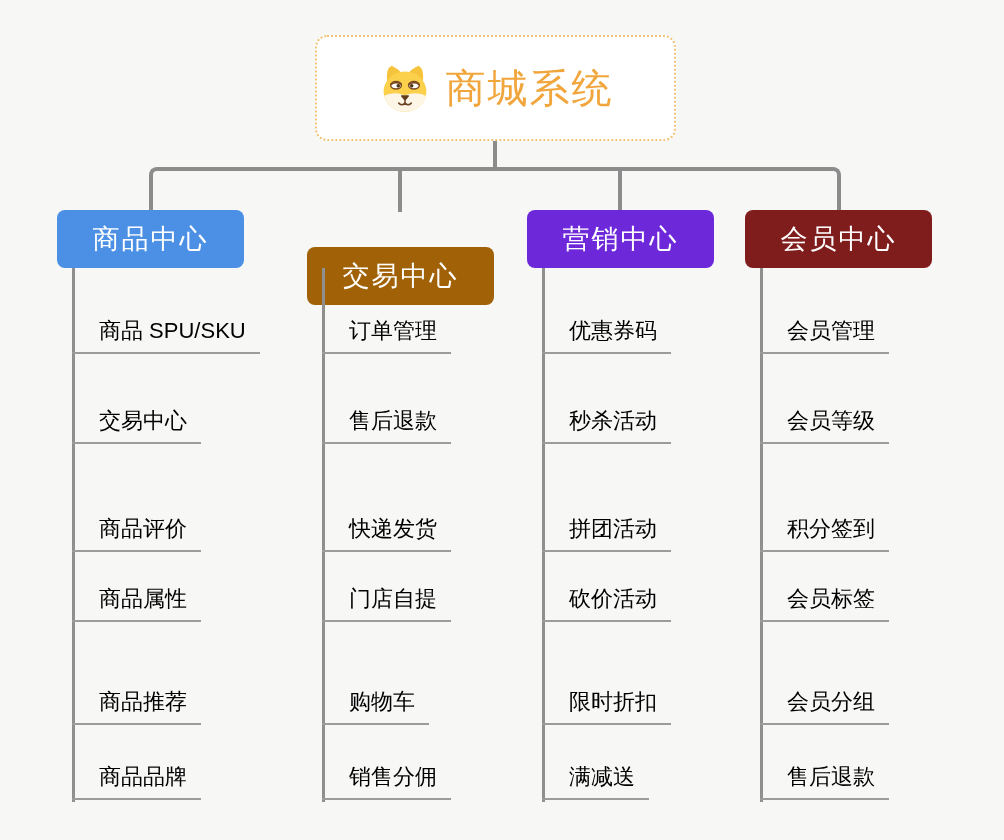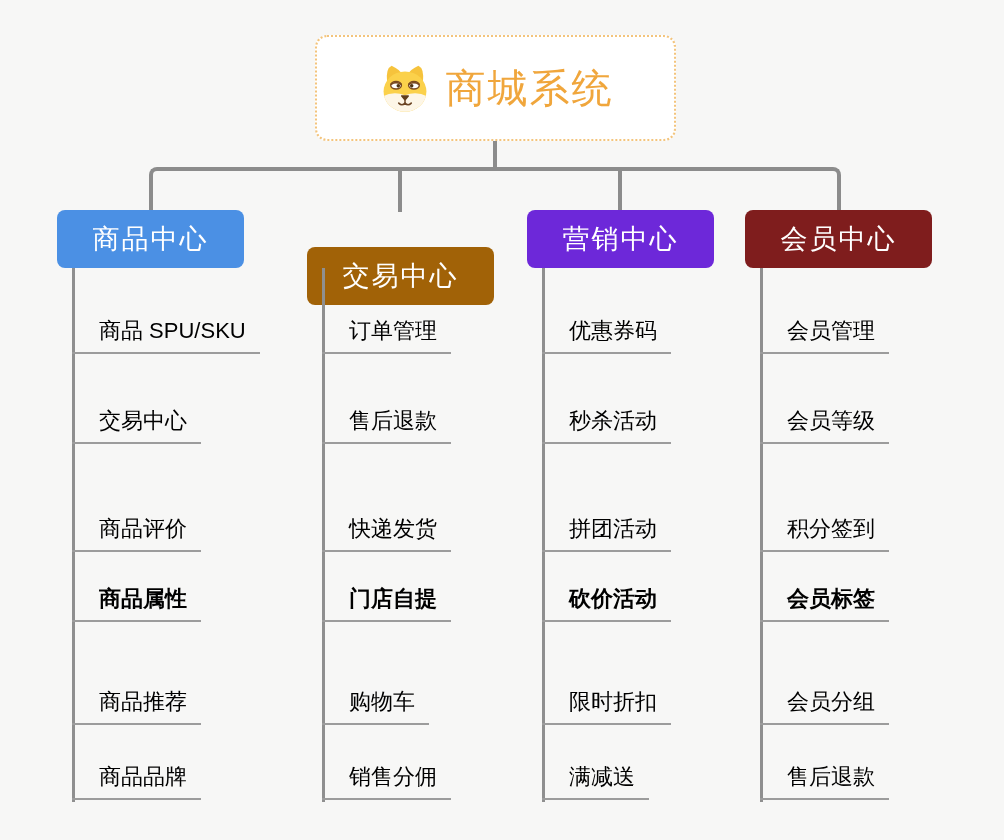--- a/index.html
+++ b/index.html
@@ -75,21 +75,21 @@
     position: absolute; left: 0;
     white-space: nowrap;
     font-size: 22px; line-height: 30px; color: #000000;
     padding: 0 14px 6px 27px;
     border-bottom: 2px solid #9c9c9c;
     cursor: pointer;
   }
   .r1 { top: 48px; }
   .r2 { top: 138px; }
   .r3 { top: 227px; margin-top: 19px; }
-  .r4 { top: 316px; font-weight: bold; }
+  .r4 { top: 316px; }
   .r5 { top: 405px; margin-top: 14px; }
   .r6 { top: 494px; text-align: center; }
 </style>
 </head>
 <body>
 
 <div class="canvas">
 
   <div class="line root-drop" style="background-color: rgb(140, 140, 140);"></div>
   <div class="corner corner-left" style="border-color: rgb(140, 140, 140);"></div>

